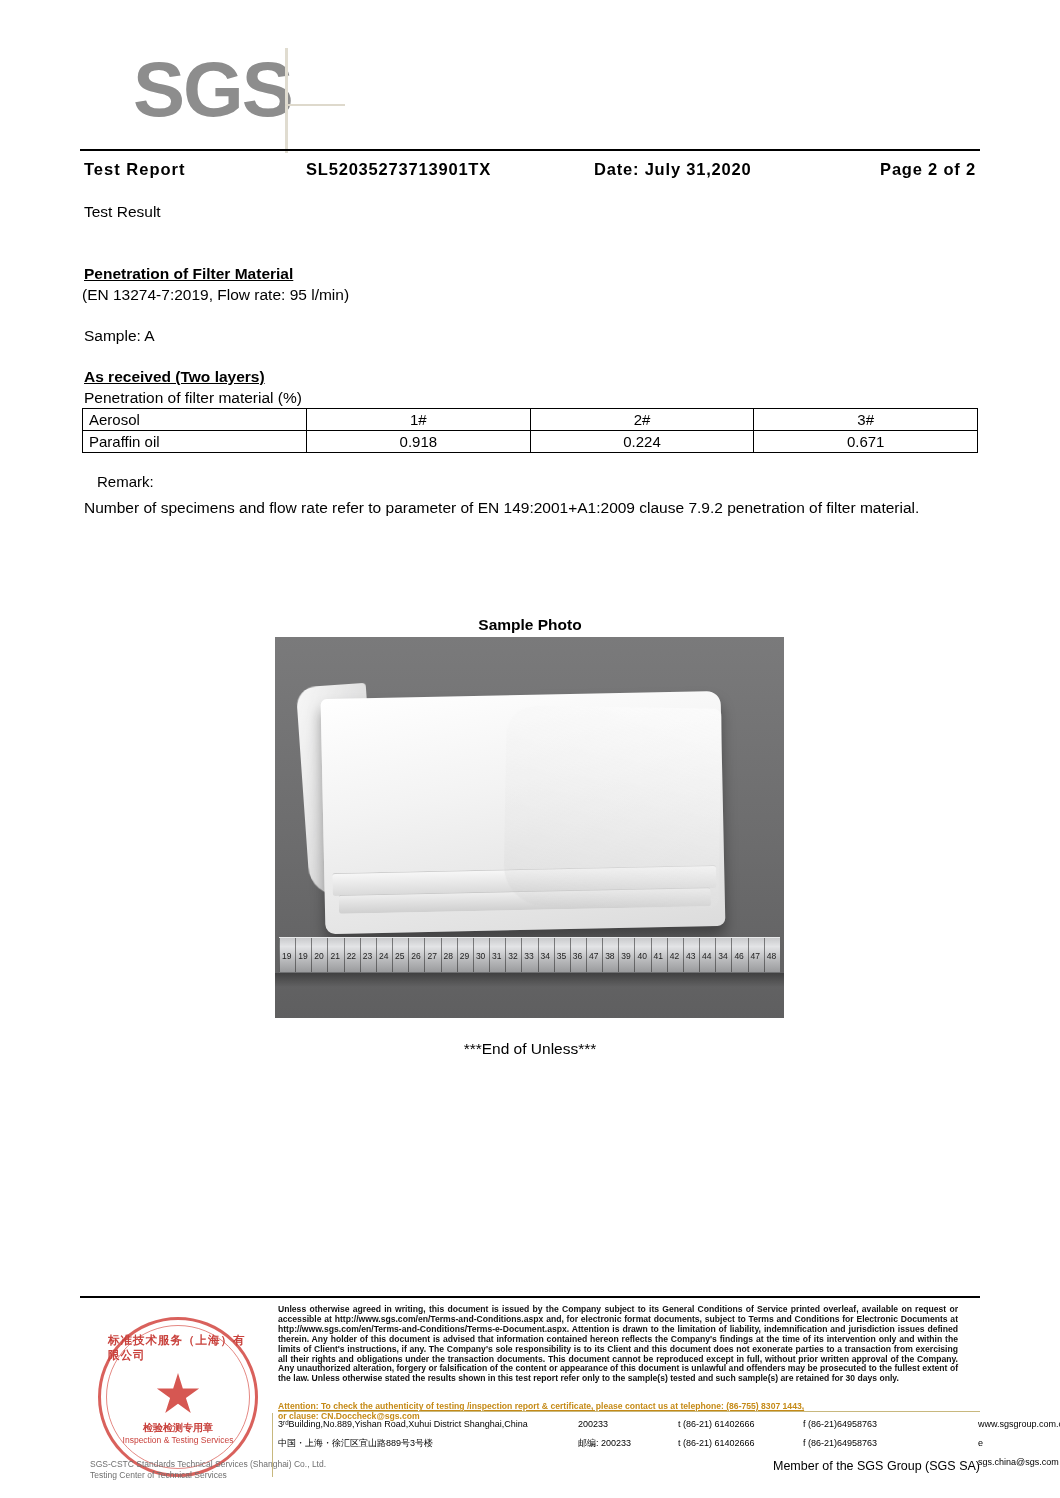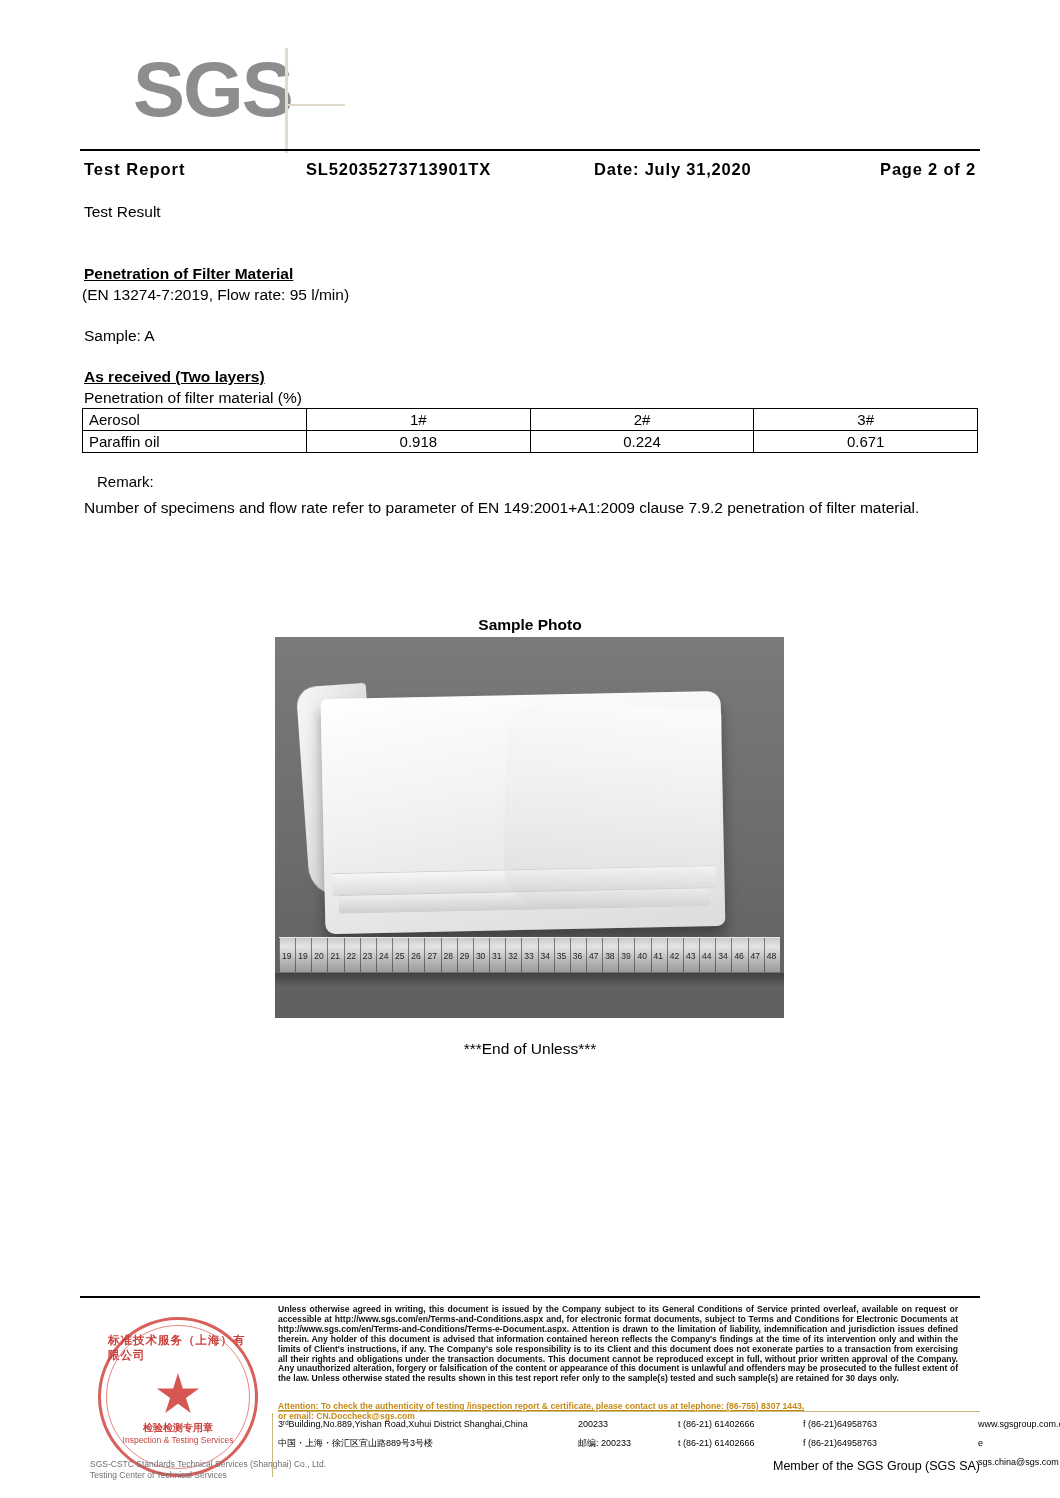--- a/index.html
+++ b/index.html
@@ -565,21 +565,21 @@
     <div class="txt-bot">Inspection &amp; Testing Services</div>
     <div class="sidetext">SGS-CSTC Standards Technical Services (Shanghai) Co., Ltd.
 Testing Center of Technical Services</div>
   </div>
 
   <div class="legal">
     <span>Unless otherwise agreed in writing, this document is issued by the Company subject to its General Conditions of Service printed overleaf, available on request or accessible at http://www.sgs.com/en/Terms-and-Conditions.aspx and, for electronic format documents, subject to Terms and Conditions for Electronic Documents at http://www.sgs.com/en/Terms-and-Conditions/Terms-e-Document.aspx. Attention is drawn to the limitation of liability, indemnification and jurisdiction issues defined therein. Any holder of this document is advised that information contained hereon reflects the Company's findings at the time of its intervention only and within the limits of Client's instructions, if any. The Company's sole responsibility is to its Client and this document does not exonerate parties to a transaction from exercising all their rights and obligations under the transaction documents. This document cannot be reproduced except in full, without prior written approval of the Company. Any unauthorized alteration, forgery or falsification of the content or appearance of this document is unlawful and offenders may be prosecuted to the fullest extent of the law. Unless otherwise stated the results shown in this test report refer only to the sample(s) tested and such sample(s) are retained for 30 days only.</span>
     <span class="attn">
       <span class="uline">Attention: To check the authenticity of testing /inspection report &amp; certificate, please contact us at telephone: (86-755) 8307 1443,</span>
       <br>
-      <span>or email: CN.Doccheck@sgs.com</span>
+      <span>or clause: CN.Doccheck@sgs.com</span>
     </span>
   </div>
 
   <div class="footer-hline"></div>
   <div class="footer-divider-v"></div>
 
   <div class="addr">
     <div class="r">
       <span class="c1">3ʳᵈBuilding,No.889,Yishan Road,Xuhui District Shanghai,China</span>
       <span class="c2">200233</span>

